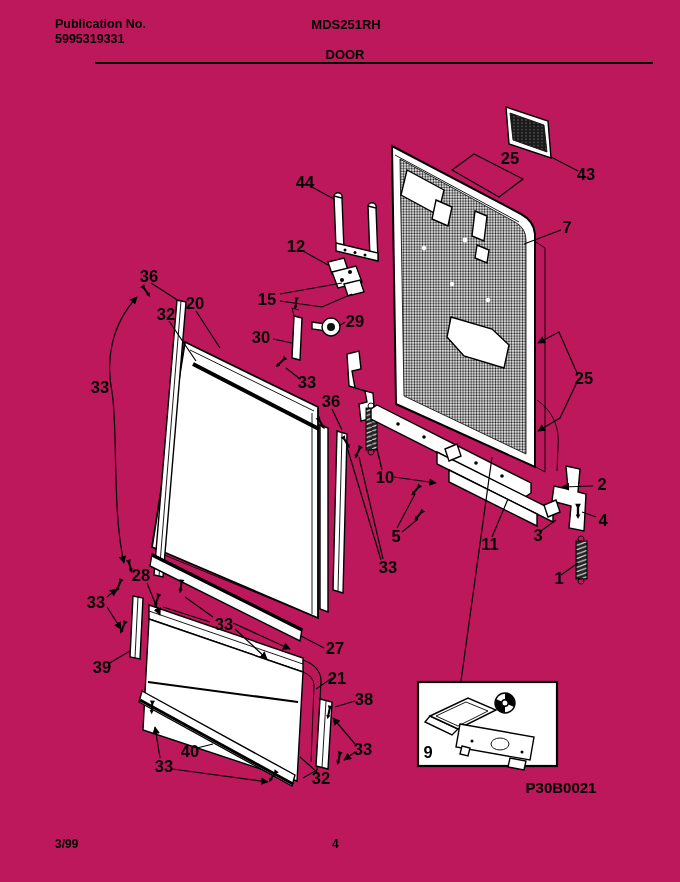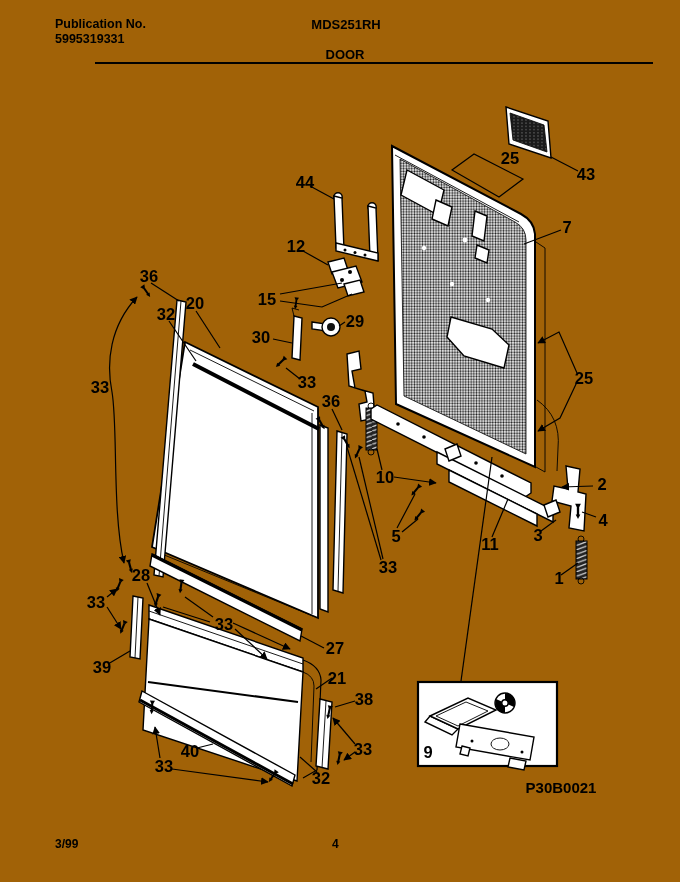--- a/index.html
+++ b/index.html
@@ -1,16 +1,16 @@
 <!DOCTYPE html>
 <html><head>
 <meta charset="utf-8">
 <style>
   html,body{margin:0;padding:0;background:#e8e8e8;}
-  .page{position:relative;width:680px;height:882px;background:#a16207;margin:0 auto;overflow:hidden;
+  .page{position:relative;width:680px;height:882px;background:#be185d;margin:0 auto;overflow:hidden;
         font-family:"Liberation Sans", sans-serif;}
   svg{position:absolute;left:0;top:0;}
   text{fill:#000;}
   .hdr-small{font:bold 12.5px "Liberation Sans", sans-serif;}
   .hdr-mid{font:bold 13px "Liberation Sans", sans-serif;text-anchor:middle;}
   .callout{font:bold 16.5px "Liberation Sans", sans-serif;text-anchor:middle;dominant-baseline:central;}
   .ftr{font:bold 12px "Liberation Sans", sans-serif;}
   .pn{font:bold 15px "Liberation Sans", sans-serif;text-anchor:middle;}
   .ln{stroke:#000;stroke-width:1.2;fill:none;}
   .shape{fill:#ffffff;stroke:#000;stroke-width:1.4;}

